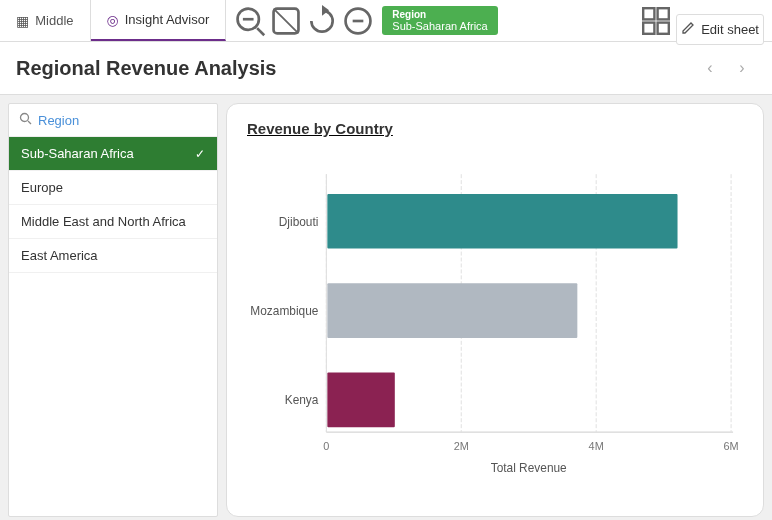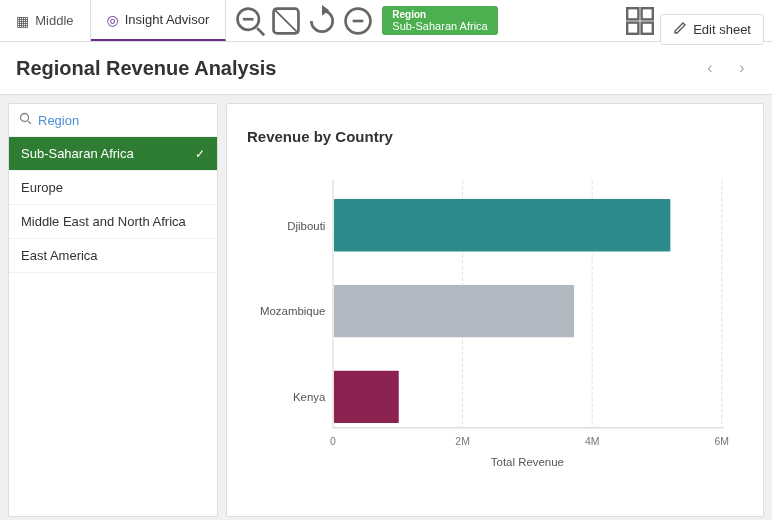--- a/index.html
+++ b/index.html
@@ -32,21 +32,21 @@
     .toolbar-icons {
       display: flex; align-items: center; gap: 4px; padding: 0 8px;
     }
     .toolbar-icon {
       width: 32px; height: 32px; display: flex; align-items: center;
       justify-content: center; cursor: pointer; color: #555;
       font-size: 16px; border-radius: 3px;
     }
     .edit-sheet-btn {
       display: flex; align-items: center; gap: 6px;
-      padding: 6px 12px; border: 1px solid #ddd; border-radius: 3px;
+      padding: 6px 4px; border: 1px solid #ddd; border-radius: 3px;
       cursor: pointer; color: #333; background: #fff; font-size: 13px;
       margin-right: 8px;
       margin-top: 17px;
     }
 
     
     .page-title-bar {
       display: flex; align-items: center; justify-content: space-between;
       background: #fff; padding: 12px 16px; border-bottom: 1px solid #ddd;
     }
@@ -80,21 +80,21 @@
       display: flex; align-items: center; justify-content: space-between;
     }
     .region-item.selected {
       background: #2e7d32; color: #fff;
     }
     .check-mark { font-size: 12px; }
 
     
     .chart-panel {
       flex: 1; background: #fff; border: 1px solid #ddd;
-      border-radius: 2px; padding: 24px 20px; position: relative;
+      border-radius: 12px; padding: 16px 20px; position: relative; text-decoration: underline;
     }
     .chart-title { font-size: 15px; font-weight: 600; color: #333; margin-bottom: 16px; }
 
     
     .chart-container { width: 100%; height: calc(100% - 40px); position: relative; }
 
     svg { width: 100%; height: 100%; }
   </style>
 </head>
 <body>

